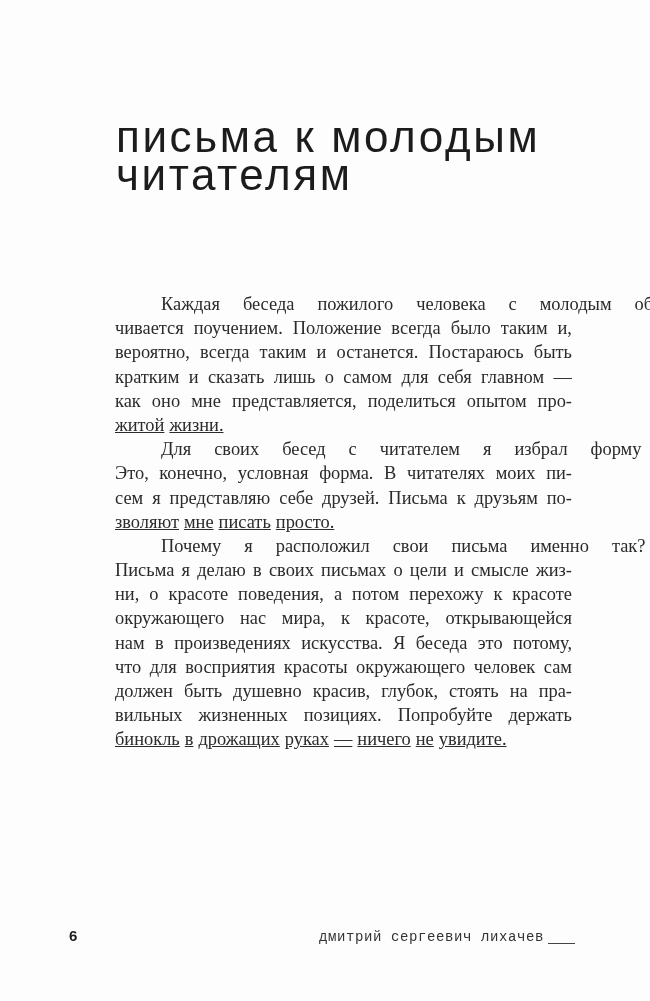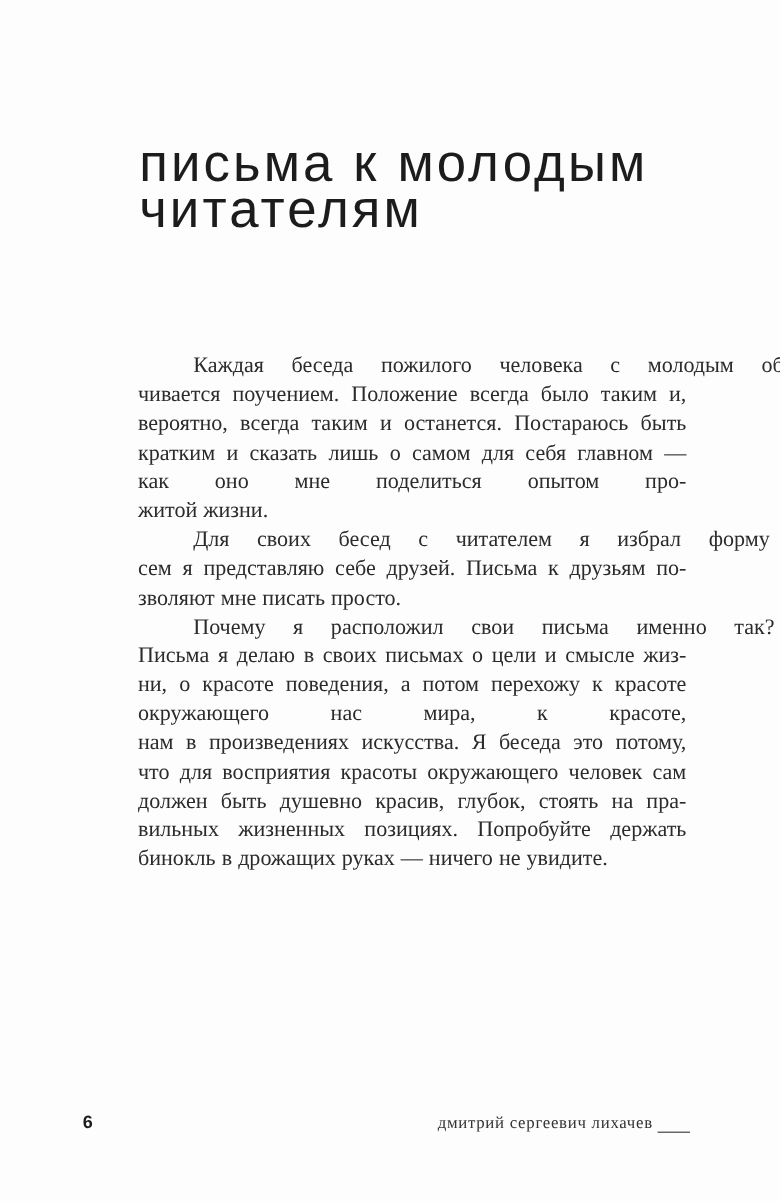--- a/index.html
+++ b/index.html
@@ -65,36 +65,36 @@
     display: inline;
   }
   
   .jline {
     display: flex !important;
     justify-content: space-between;
     white-space: nowrap;
   }
   .jline.indent { padding-left: 23px; justify-content: space-between; }
   .jline.last { justify-content: flex-start; }
-  .jline.last .w { margin-right: 5px; }
+  .jline.last .w { margin-right: 5px; text-decoration: underline; }
   .footer-page-number {
     position: absolute;
     left: 69px;
     top: 912px;
     font-family: "Liberation Sans", sans-serif;
     font-weight: bold;
     font-size: 15px;
     line-height: 18px;
     color: #1c1c1c;
   }
   .footer-running-head {
     position: absolute;
     right: 106px;
     top: 913px;
-    font-family: Liberation Serif, serif;
+    font-family: Liberation Mono, monospace;
     font-size: 14px;
     line-height: 18px;
     letter-spacing: 0.6px;
     color: #333333;
     white-space: nowrap;
   }
   .footer-rule {
     position: absolute;
     left: 548px;
     top: 928px;
@@ -150,38 +150,49 @@
         <span class="w">самом</span>
         <span class="w">для</span>
         <span class="w">себя</span>
         <span class="w">главном</span>
         <span class="w">—</span>
       </div>
       <div class="line jline">
         <span class="w">как</span>
         <span class="w">оно</span>
         <span class="w">мне</span>
+        <span class="w">представляется,</span>
         <span class="w">поделиться</span>
         <span class="w">опытом</span>
         <span class="w">про-</span>
       </div>
       <div class="line jline last">
         <span class="w">житой</span>
         <span class="w">жизни.</span>
       </div>
       <div class="line jline indent">
         <span class="w">Для</span>
         <span class="w">своих</span>
         <span class="w">бесед</span>
         <span class="w">с</span>
         <span class="w">читателем</span>
         <span class="w">я</span>
         <span class="w">избрал</span>
         <span class="w">форму</span>
         <span class="w">писем.</span>
+      </div>
+      <div class="line jline">
+        <span class="w">Это,</span>
+        <span class="w">конечно,</span>
+        <span class="w">условная</span>
+        <span class="w">форма.</span>
+        <span class="w">В</span>
+        <span class="w">читателях</span>
+        <span class="w">моих</span>
+        <span class="w">пи-</span>
       </div>
       <div class="line jline">
         <span class="w">сем</span>
         <span class="w">я</span>
         <span class="w">представляю</span>
         <span class="w">себе</span>
         <span class="w">друзей.</span>
         <span class="w">Письма</span>
         <span class="w">к</span>
         <span class="w">друзьям</span>
@@ -225,20 +236,21 @@
         <span class="w">перехожу</span>
         <span class="w">к</span>
         <span class="w">красоте</span>
       </div>
       <div class="line jline">
         <span class="w">окружающего</span>
         <span class="w">нас</span>
         <span class="w">мира,</span>
         <span class="w">к</span>
         <span class="w">красоте,</span>
+        <span class="w">открывающейся</span>
       </div>
       <div class="line jline">
         <span class="w">нам</span>
         <span class="w">в</span>
         <span class="w">произведениях</span>
         <span class="w">искусства.</span>
         <span class="w">Я</span>
         <span class="w">беседа</span>
         <span class="w">это</span>
         <span class="w">потому,</span>

